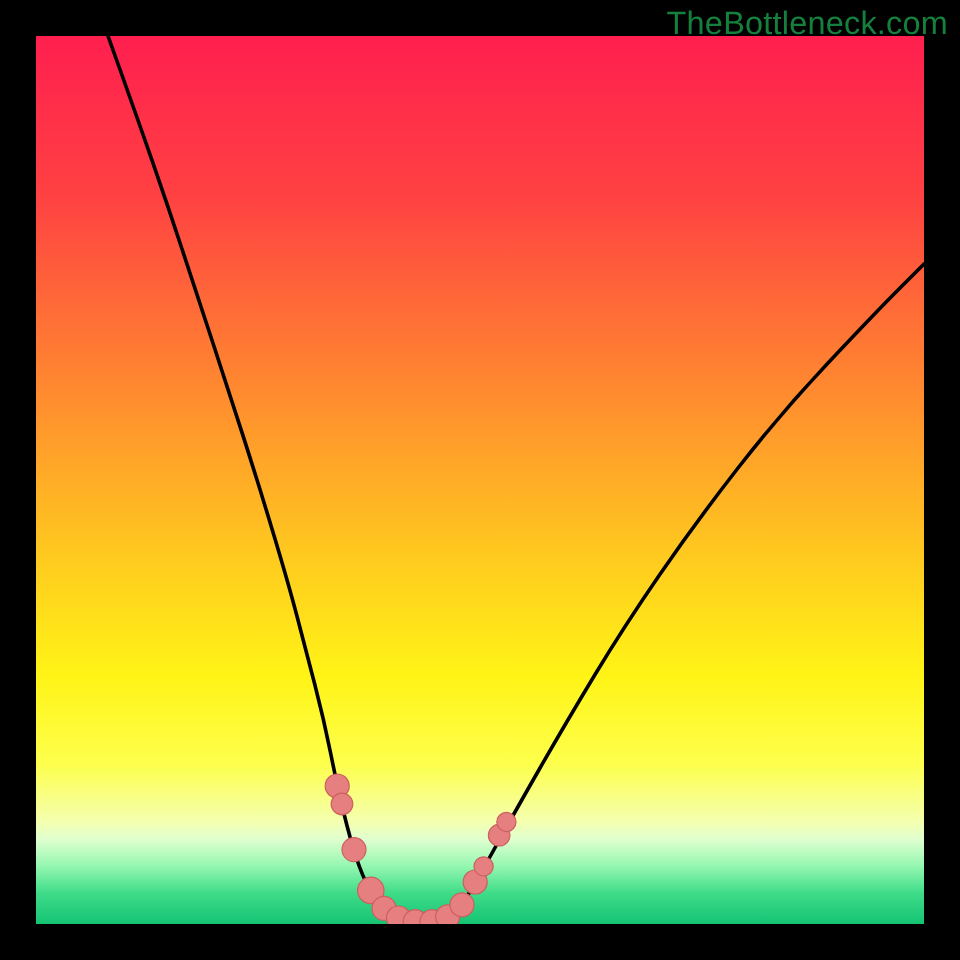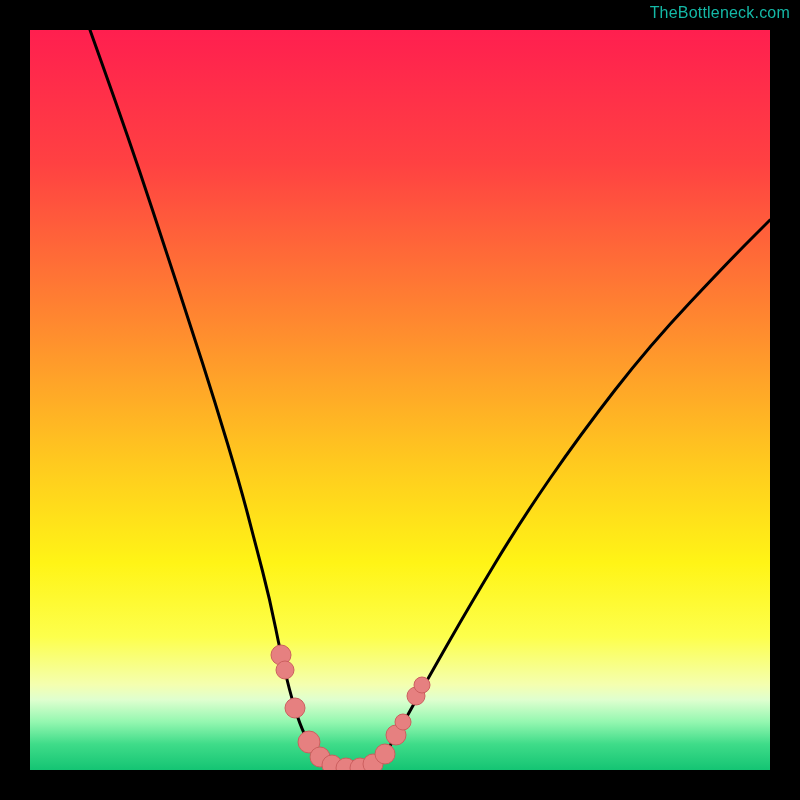--- a/index.html
+++ b/index.html
@@ -26,23 +26,23 @@
     width: 740px;
     height: 740px;
   }
   .plot-area svg {
     display: block;
   }
   .watermark {
     position: absolute;
     top: 4px;
     right: 10px;
-    font-size: 16px;
+    font-size: 27px;
     font-weight: 400;
-    color: #14b8a6;
+    color: #15803d;
     letter-spacing: 0.2px;
   }
 </style>
 </head>
 <body>
 
 <div class="frame">
 
   <div class="watermark">TheBottleneck.com</div>
 

